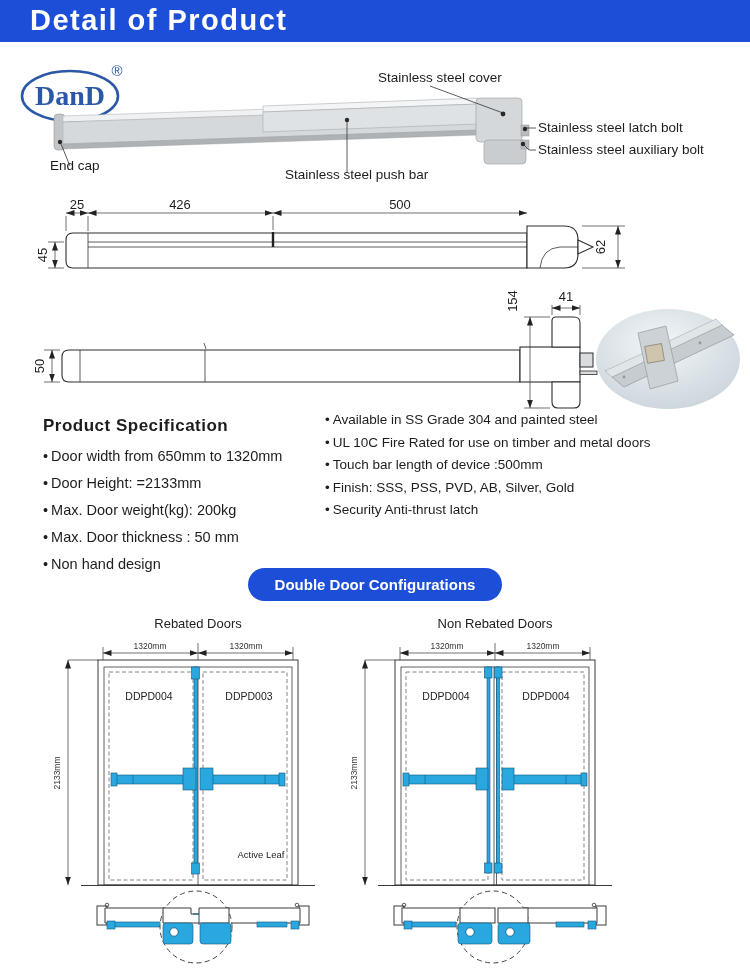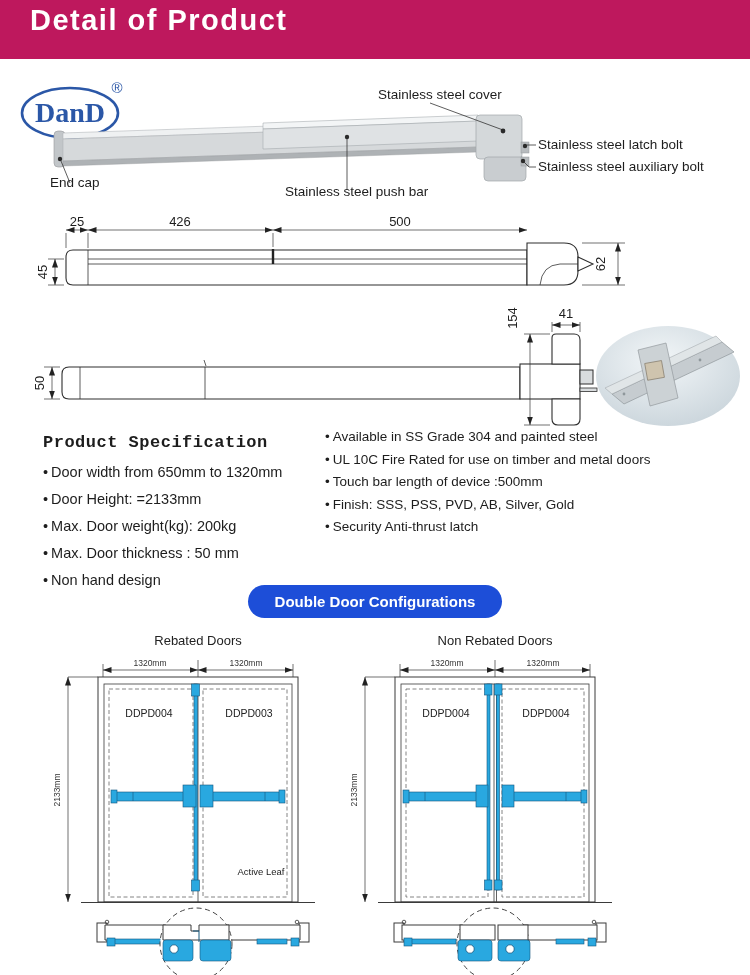--- a/index.html
+++ b/index.html
@@ -1,29 +1,29 @@
 <!DOCTYPE html>
 <html><head>
 <meta charset="utf-8">
 <style>
   html,body{margin:0;padding:0;}
   body{width:750px;height:975px;background:#fff;color:#1d1d1d;
        font-family:"Liberation Sans",sans-serif;overflow:hidden;}
-  .banner{height:59px;background:#be185d;}
+  .banner{height:42px;background:#1d4ed8;}
   .banner h1{margin:0;padding-left:30px;font-size:29px;line-height:41px;color:#fff;
              font-weight:bold;letter-spacing:1.5px;}
   svg{display:block;}
   .lbl{font-size:13.5px;fill:#1d1d1d;}
   .dim{font-size:13px;fill:#1d1d1d;}
   .thin{stroke:#333;stroke-width:.8;fill:none;}
   .draw{stroke:#2e2e2e;stroke-width:1.1;fill:#fff;}
   .details{display:flex;height:152px;box-sizing:border-box;padding:2px 0 0 43px;}
   .spec{width:282px;}
   .features{flex:1;}
-  .details h2{font-size:17px;margin:4px 0 12px;letter-spacing:.5px;font-family:Liberation Mono, monospace;}
+  .details h2{font-size:17px;margin:4px 0 12px;letter-spacing:.5px;}
   .details ul{list-style:none;margin:0;padding:0;}
   .spec li{font-size:14.5px;margin-bottom:11px;}
   .features li{font-size:13.5px;margin-bottom:7.5px;}
   .details li::before{content:"\2022";margin-right:3px;}
   .config-btn{display:block;margin:6px auto 0;width:fit-content;background:#1d4ed8;
               color:#fff;font-weight:bold;font-size:15px;padding:8px 27px;
               border-radius:17px;border:none;font-family:"Liberation Sans",sans-serif;}
   .diagrams{position:relative;height:370px;margin-top:4px;}
   .diagrams svg{position:absolute;top:0;}
   #diagA{left:43px;} #diagB{left:340px;}

